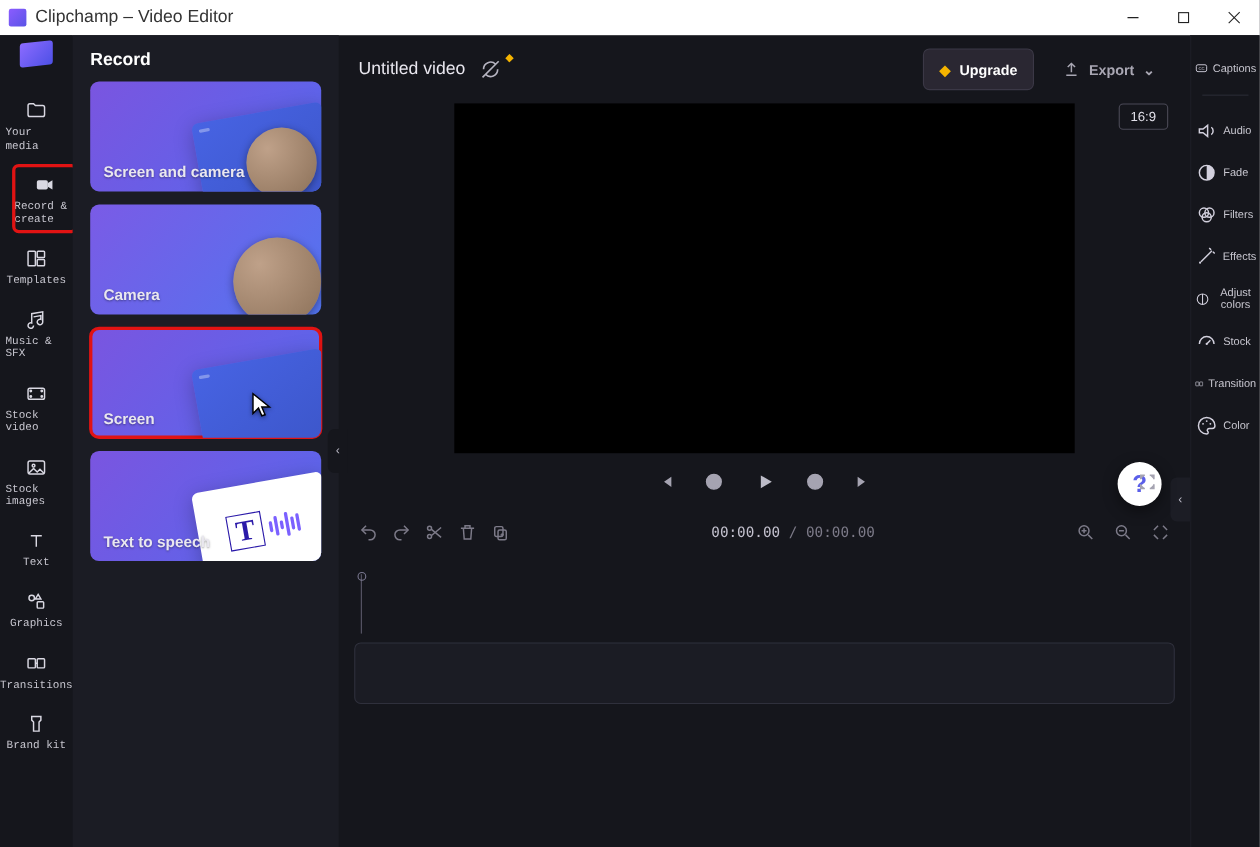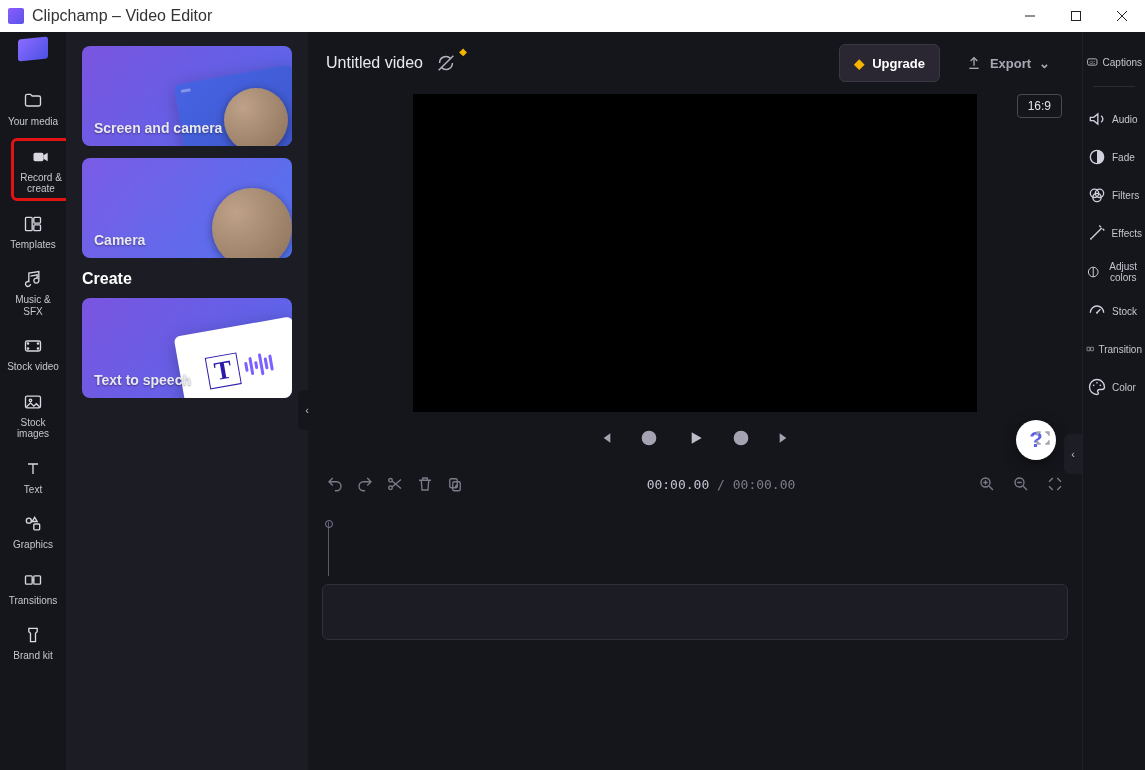--- a/index.html
+++ b/index.html
@@ -72,22 +72,22 @@
   }
   .nav-item {
     width:56px;
     display:flex;
     flex-direction:column;
     align-items:center;
     gap:4px;
     color:#c7c6cf;
     padding: 6px 0 4px;
     border-radius:4px;
-    text-align:center;
     line-height:1.15;
+    font-family:Liberation Mono, monospace;
   }
   .nav-item.highlight {
     outline: 3px solid #e11313;
     outline-offset: -1px;
     margin-left: 16px;
   }
   .nav-item .nav-icon { width:24px; height:22px; display:flex; align-items:center; justify-content:center; }
   .nav-item .nav-icon svg { stroke:#d9d8e2; fill:none; stroke-width:1.6; }
 
   
@@ -503,34 +503,43 @@
       <div class="nav-icon">
         <svg width="22" height="20" viewBox="0 0 24 24">
             <path d="M7 4h10v4l-2 2v10H9V10L7 8z"></path>
           </svg>
       </div>
       <span>Brand kit</span>
     </div>
   </div>
 
   <div class="record-panel">
+    <h2>Record</h2>
 
     <div class="rec-card">
       <div class="rec-screen"></div>
       <div class="rec-avatar"></div>
       <div class="rec-label">Screen and camera</div>
     </div>
 
     <div class="rec-card" style="background:linear-gradient(130deg,#7a5be6,#5274ef)">
       <div class="rec-avatar" style="width:80px;height:80px;right:0;bottom:-10px"></div>
       <div class="rec-label">Camera</div>
     </div>
 
-
-    <h2>Create</h2>
+    <div class="rec-card highlight">
+      <div class="rec-screen"></div>
+      <div class="rec-cursor">
+        <svg width="20" height="24" viewBox="0 0 20 24">
+            <path d="M2 2 L2 20 L7 15 L10 22 L13 21 L10 14 L17 14 Z" fill="#fff" stroke="#000" stroke-width="1.3"></path>
+          </svg>
+      </div>
+      <div class="rec-label">Screen</div>
+    </div>
+
 
     <div class="rec-card">
       <div class="rec-tts">
         <span class="T">T</span>
         <span class="wave">
           <span style="height:10px"></span>
             <span style="height:18px"></span>
             <span style="height:8px"></span>
           <span style="height:22px"></span>
             <span style="height:12px"></span>

